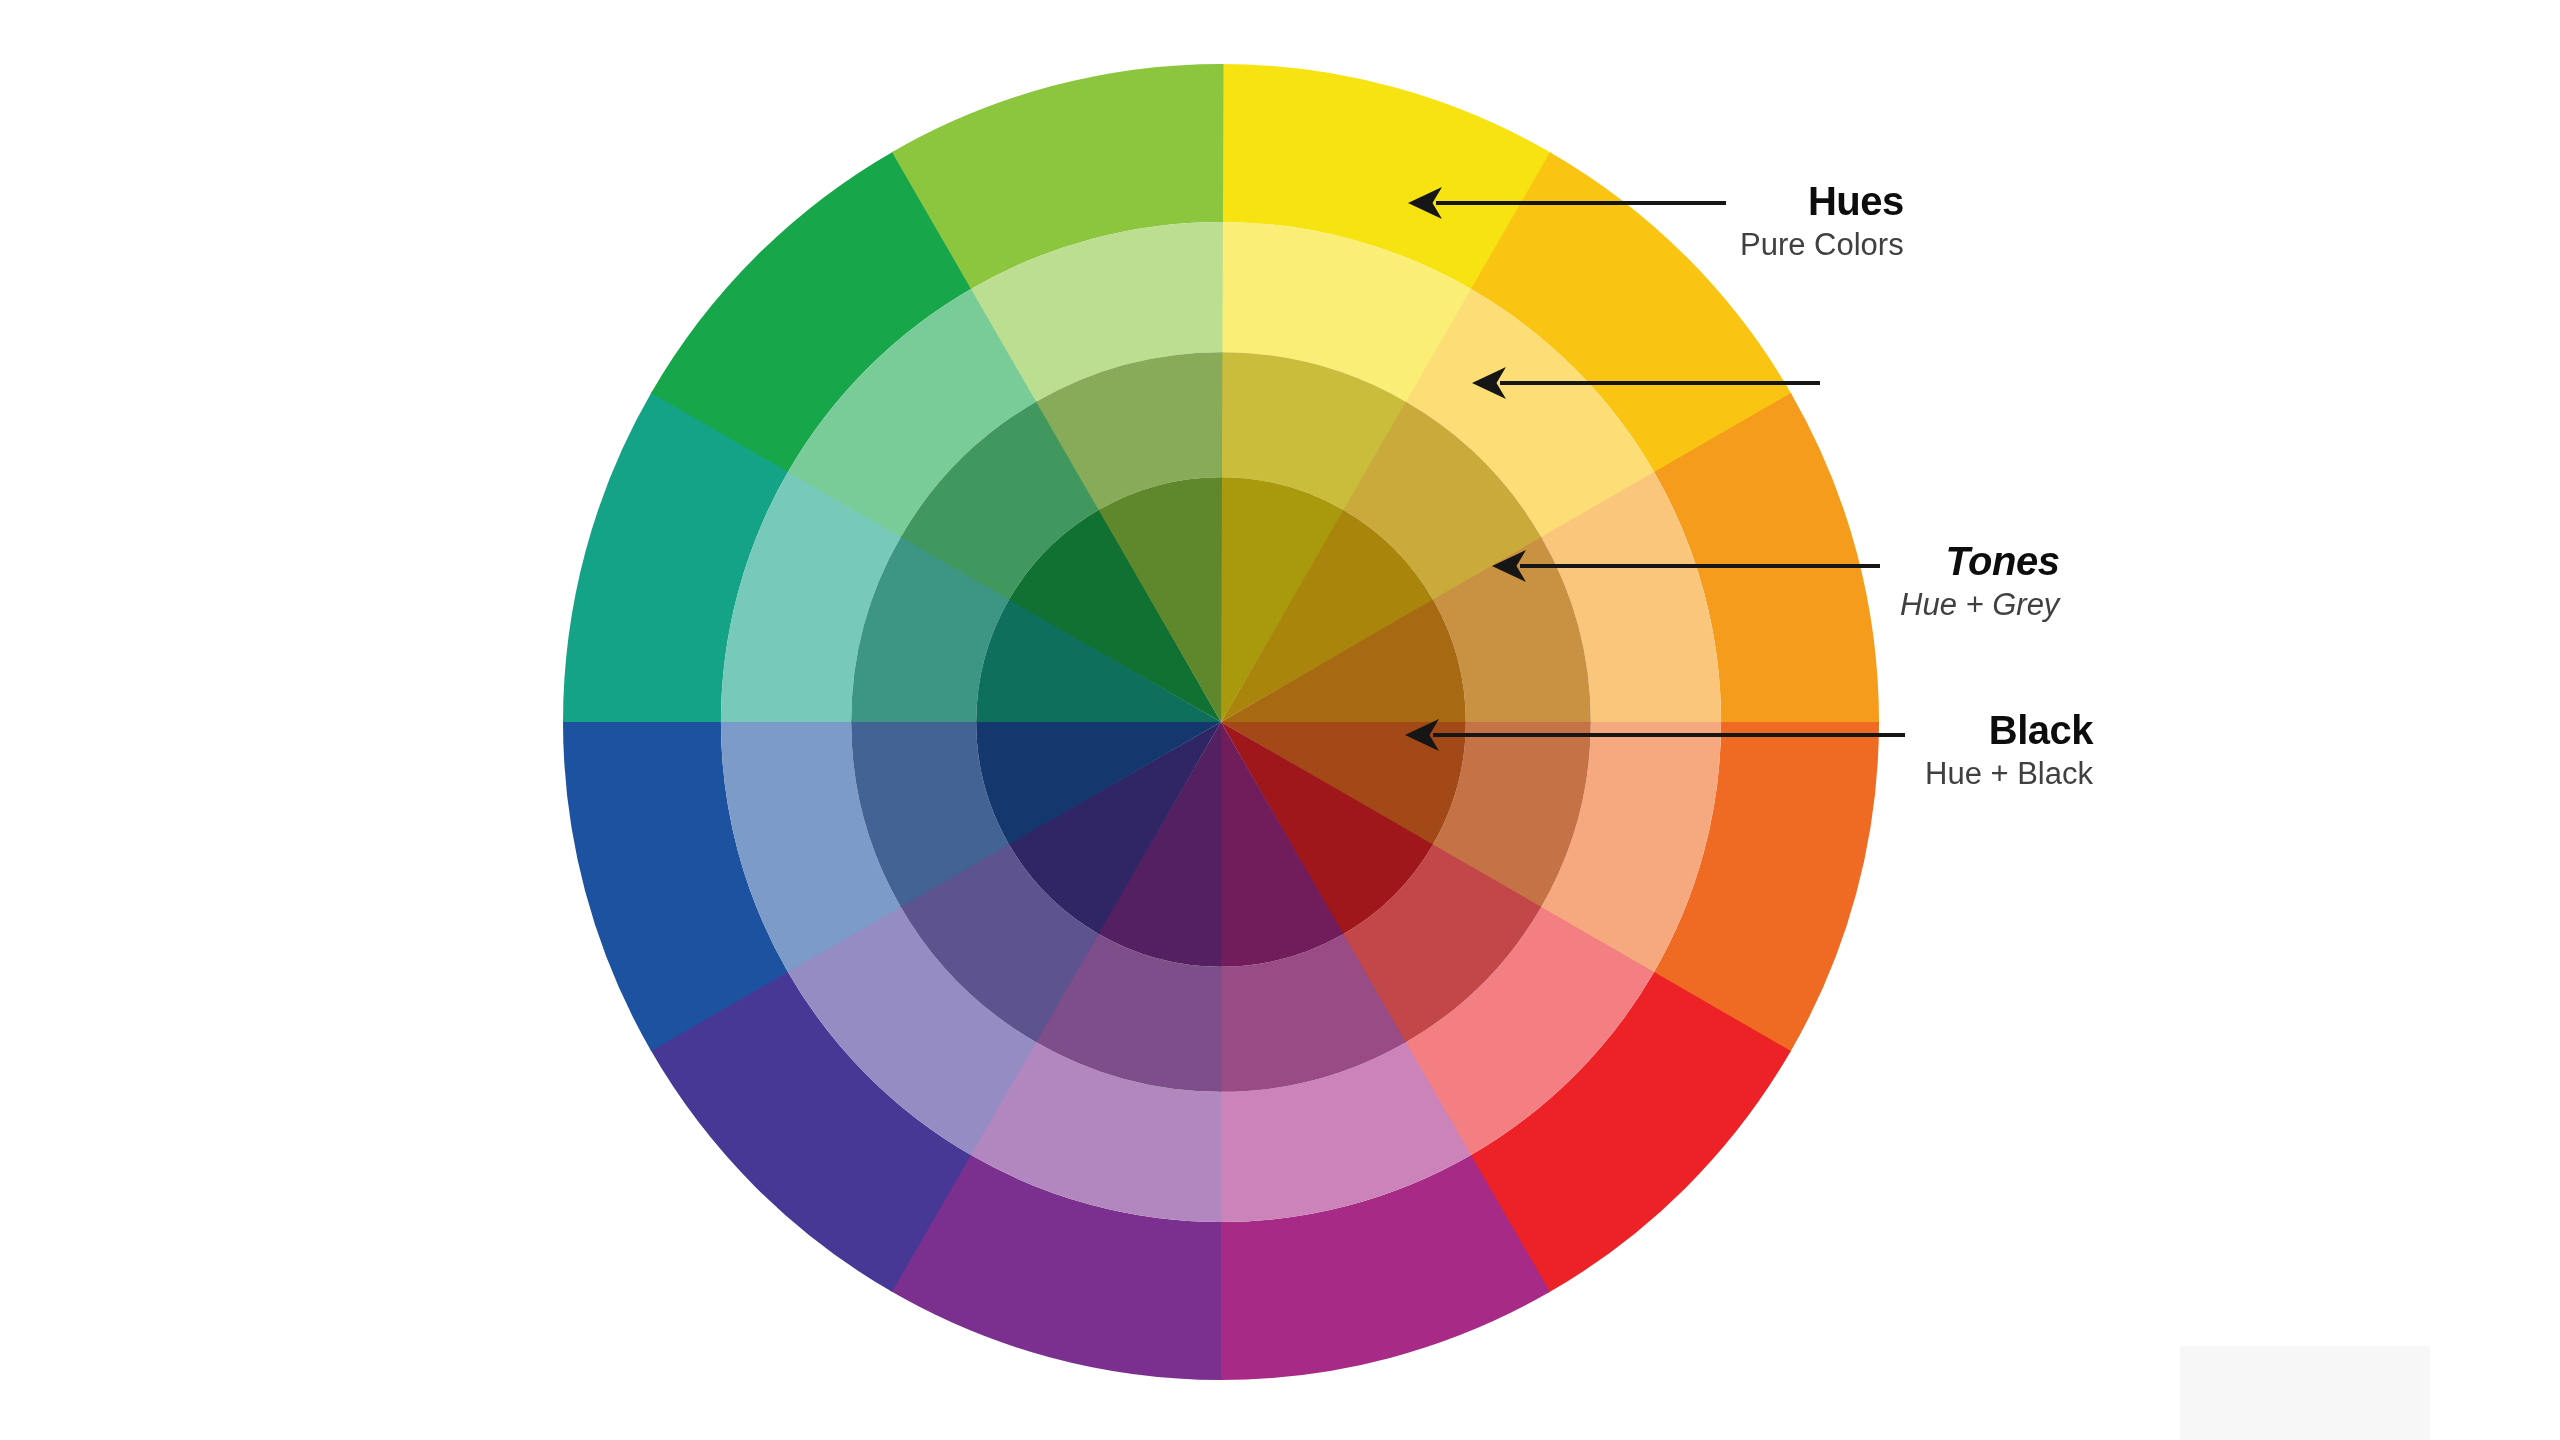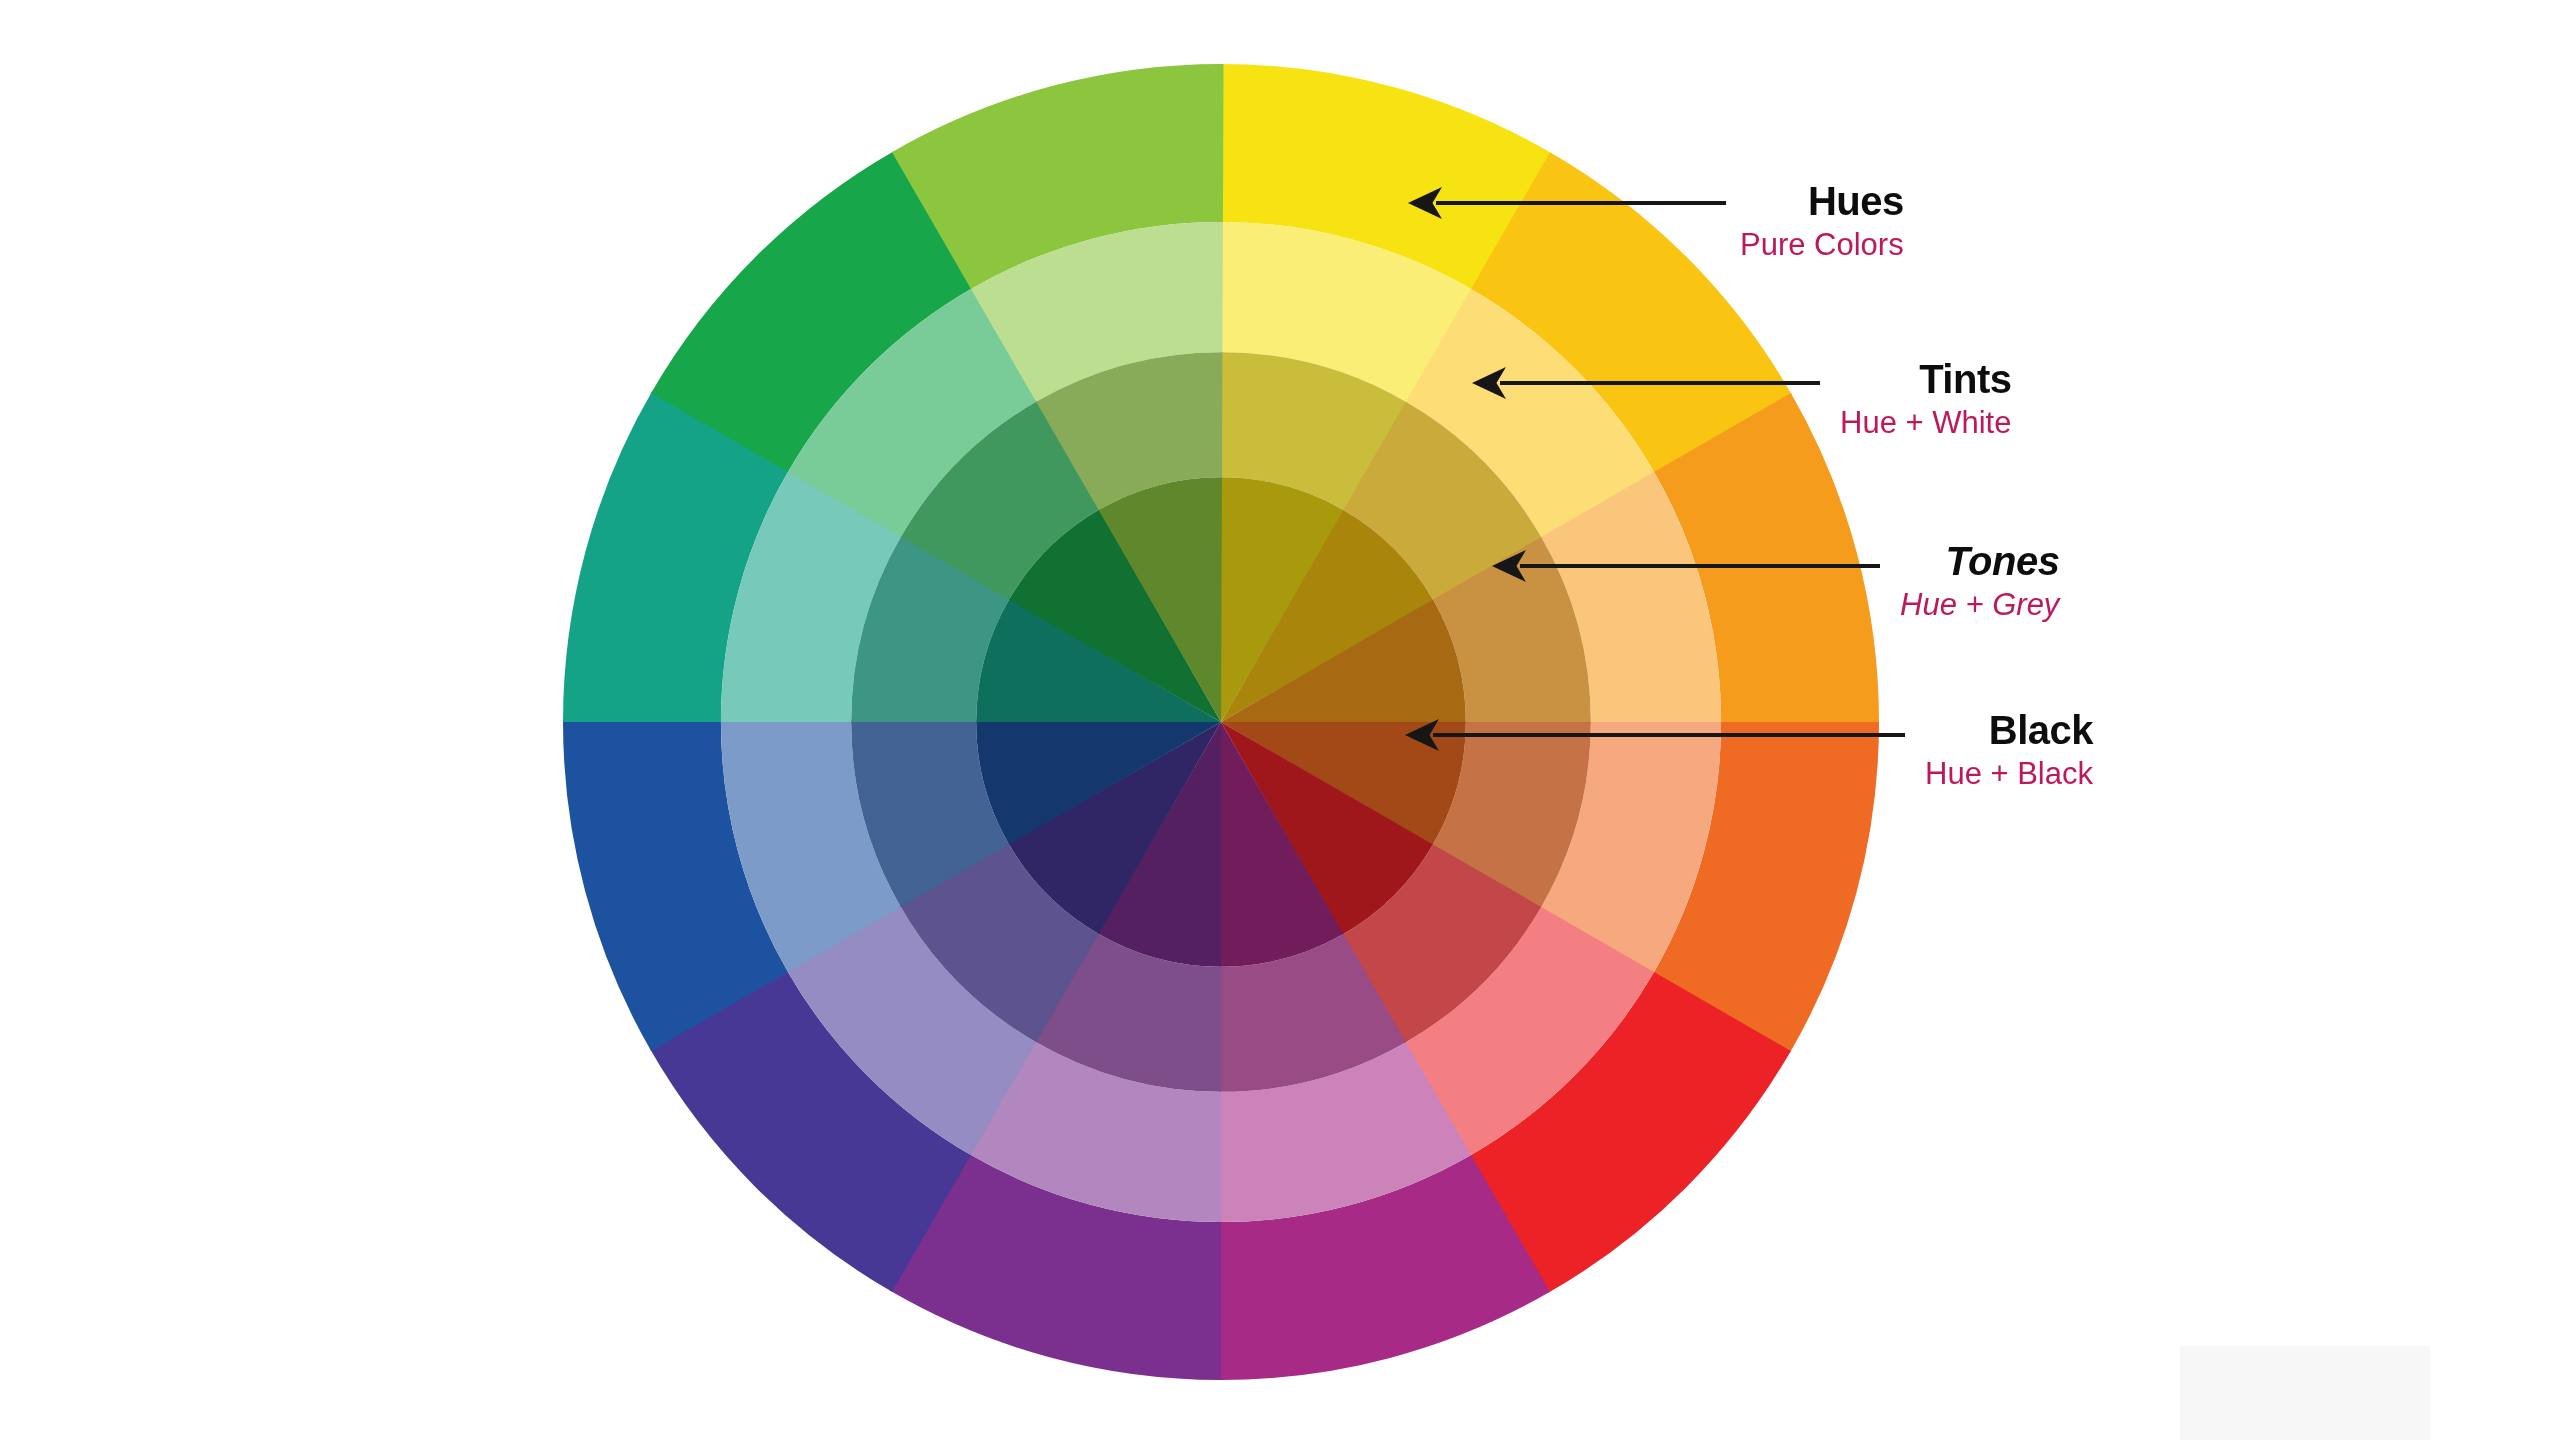--- a/index.html
+++ b/index.html
@@ -41,21 +41,21 @@
     font-size: 40px;
     line-height: 46px;
     letter-spacing: -0.5px;
     color: #0d0d0d;
     display: block;
   }
   .label-sub {
     font-weight: normal;
     font-size: 31px;
     line-height: 38px;
-    color: #be185d;
+    color: #404040;
     display: block;
     margin-top: 2px;
   }
   .lbl-right { text-align: right; }
   #corner-patch {
     position: absolute;
     left: 2180px;
     top: 1346px;
     width: 250px;
     height: 94px;
@@ -145,24 +145,20 @@
           <path d="M 1405 735 L 1439 719 L 1429.48 735 L 1439 751 Z" fill="#161616"></path>
         </g>
       </g>
   </svg>
 
   <div class="label-group lbl-right" style="left: 1740px; top: 178px;" id="label-hues">
     <span class="label-title">Hues</span>
     <span class="label-sub">Pure Colors</span>
   </div>
 
-  <div class="label-group lbl-right" style="left: 1840px; top: 356px;" id="label-tints">
-    <span class="label-title">Tints</span>
-    <span class="label-sub">Hue + White</span>
-  </div>
 
   <div class="label-group lbl-right" style="left: 1900px; top: 538px; font-style: italic;" id="label-tones">
     <span class="label-title">Tones</span>
     <span class="label-sub">Hue + Grey</span>
   </div>
 
   <div class="label-group lbl-right" style="left: 1925px; top: 707px;" id="label-shades">
     <span class="label-title">Black</span>
     <span class="label-sub">Hue + Black</span>
   </div>

